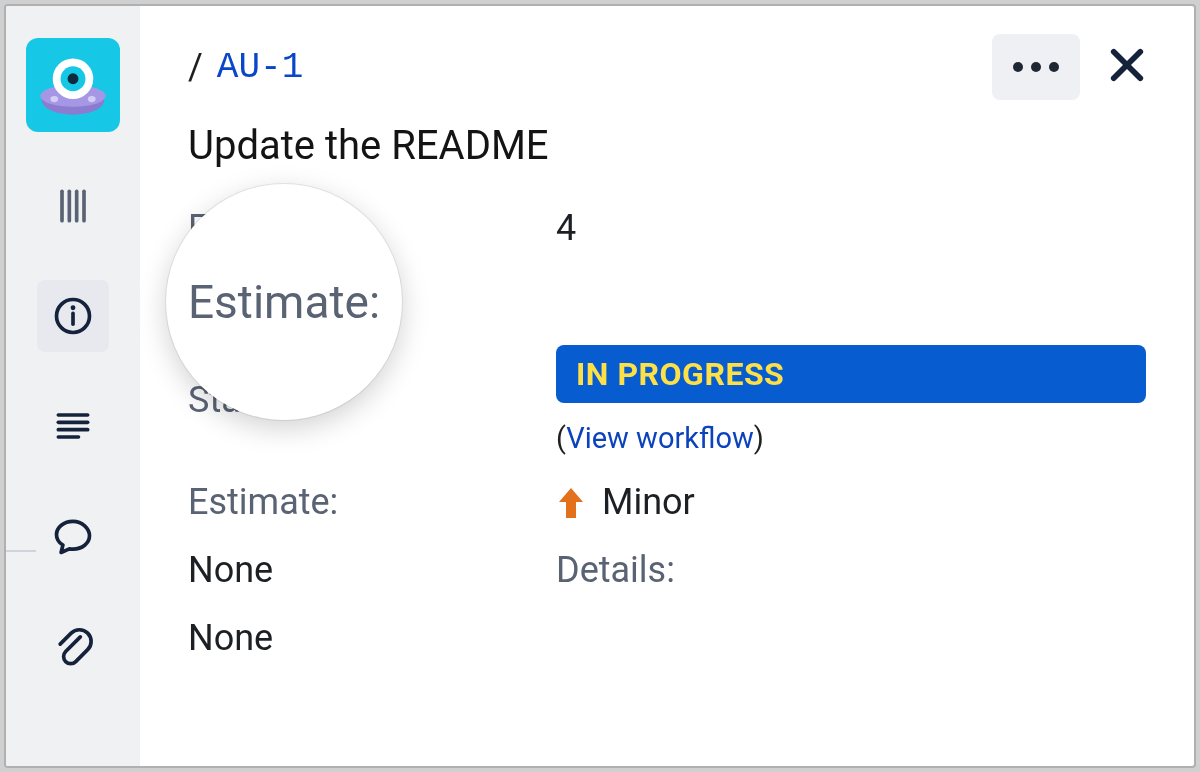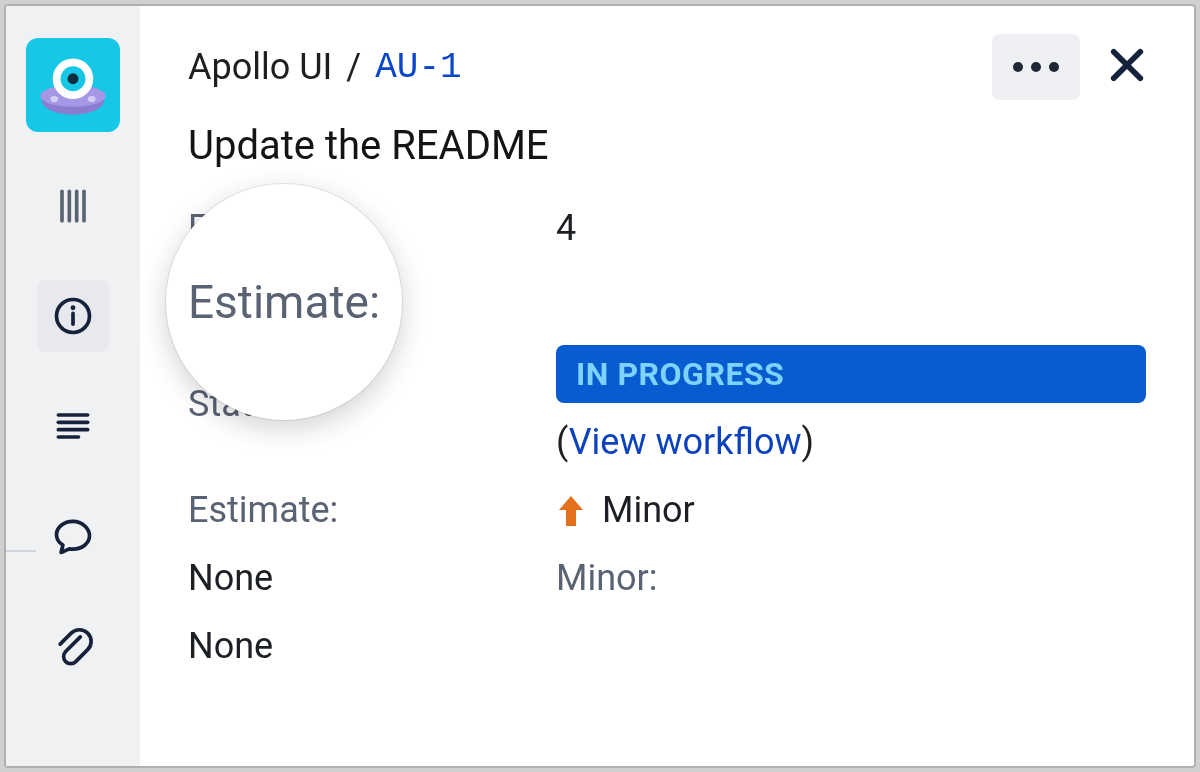--- a/index.html
+++ b/index.html
@@ -115,29 +115,29 @@
       align-items: center;
       font-size: 36px;
       color: #1f1f1f;
     }
     .label { color: #5a6374; font-size: 36px; }
     .label.details-heading { color: #1f1f1f; font-size: 38px; font-weight: 500; grid-column: 1 / -1; }
     .value { color: #1c2024; font-size: 36px; }
     .status-badge {
       display: inline-block;
       background: #075ccf;
-      color: #7dd3fc;
+      color: #fde047;
       font-weight: 700;
       font-size: 32px;
       padding: 10px 20px;
       border-radius: 8px;
       letter-spacing: 0.5px;
     }
     .status-cell { display: flex; flex-direction: column; gap: 18px; }
-    .workflow-line { font-size: 36px; color: #1f1f1f; }
+    .workflow-line { font-size: 29px; color: #1f1f1f; }
     .workflow-link { color: #0c43bd; cursor: pointer; }
     .priority-cell { display: flex; align-items: center; gap: 16px; }
     .priority-arrow { color: #e3701a; }
     .magnifier {
       position: absolute;
       top: 178px;
       left: 160px;
       width: 236px;
       height: 236px;
       border-radius: 50%;
@@ -214,21 +214,20 @@
       <svg viewBox="0 0 48 48">
         <path d="M32 14 L16 30 c-3 3 -3 8 0 11 s8 3 11 0 L40 28 c5-5 5-13 0-18 s-13-5-18 0 L10 22" fill="none" stroke="#15223b" stroke-width="4" stroke-linecap="round" stroke-linejoin="round"></path>
       </svg>
     </div>
   </div>
 
   <div class="content">
 
     <div class="header-row">
       <div class="breadcrumb">
-        <span>Apollo UI</span>
         <span class="sep">/</span>
         <span class="issue-key">AU-1</span>
       </div>
       <div class="header-actions">
         <div class="more-btn">
           <span></span>
           <span></span>
           <span></span>
         </div>
         <div class="close-btn">
@@ -262,21 +261,21 @@
       <div class="label">Estimate:</div>
       <div class="priority-cell">
         <svg width="30" height="36" viewBox="0 0 30 36" class="priority-arrow">
           <path d="M15 4 L27 18 L20 18 L20 34 L10 34 L10 18 L3 18 Z" fill="#e3701a"></path>
         </svg>
         <span class="value">Minor</span>
       </div>
 
       <div class="value">None</div>
 
-      <div class="label">Minor:</div>
+      <div class="label">Details:</div>
       <div class="value">None</div>
     </div>
   </div>
 
   <div class="magnifier">
     <span class="magnifier-text">Estimate:</span>
   </div>
 </div>
 
 </body></html>

